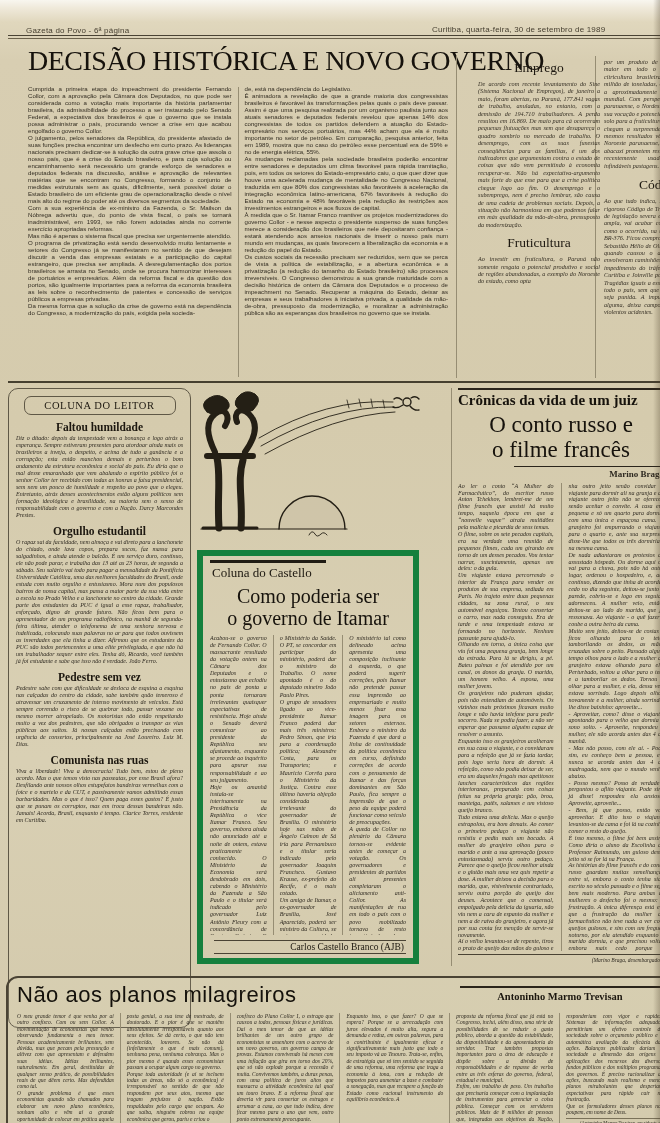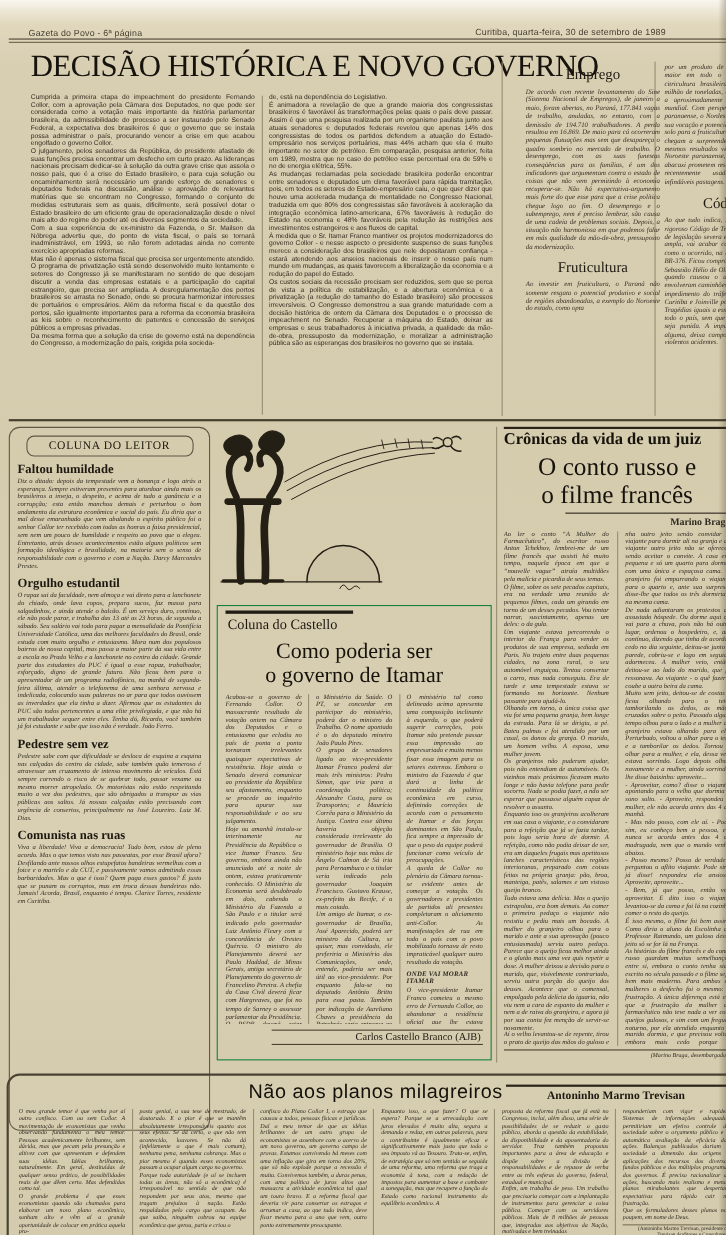--- a/index.html
+++ b/index.html
@@ -19,42 +19,42 @@
   .vrule{position:absolute;width:1px;background:#968d73}
   .masthead{font-size:8px;color:#453e2f;letter-spacing:.2px}
   .ed-title{font-size:28px;color:#16120c;letter-spacing:-.5px;white-space:nowrap;
     transform:scaleX(.82);transform-origin:left center;font-weight:500}
   .ed-body{font-family:"Liberation Sans","DejaVu Sans",sans-serif;font-size:6.1px;line-height:7px;color:#332d22}
   .op-head{font-size:13.5px;text-align:center;color:#1d1810;margin:4px 0 4px}
   .op-body{font-size:6.2px;line-height:7.4px;color:#352f24}
   .box{border:1px solid #5f5846;border-radius:10px}
   .leitor-title{border:1px solid #5f5846;border-radius:7px;width:152px;margin:3px auto 2px;
     text-align:center;font-size:10.5px;letter-spacing:.6px;padding:3px 0;color:#1d1810}
-  .let-head{font-weight:bold;font-size:11.5px;margin:6px 0 2px;color:#1d1810}
+  .let-head{font-weight:bold;font-size:11.5px;text-align:center;margin:6px 0 2px;color:#1d1810}
   .let-body{font-size:6px;line-height:7px}
   .kicker{display:inline-block;border-top:3px solid #201c14;padding:2px 14px 0 2px;font-size:13px;color:#1d1810}
   .cast-head{font-size:20px;line-height:1.12;text-align:center;color:#16120c;margin:4px 0 5px;white-space:pre-line}
   .cast-cols{display:flex;gap:6px;height:300px;overflow:hidden;margin-top:3px}
   .cast-cols>div{flex:1;font-size:6px;line-height:7.1px}
   .cast-cols>div+div{border-left:1px solid #968d73;padding-left:6px}
   .cast-sub{font-weight:bold;font-size:6.2px;margin:3px 0 2px;letter-spacing:.2px}
   .cast-byline{width:192px;margin:5px 0 0 auto;border-top:1px solid #4a4334;border-bottom:1px solid #4a4334;
     text-align:right;font-size:9.5px;padding:1px 2px;color:#1d1810}
   .cron{border-top:2px solid #2a241a}
   .cron-kicker{font-weight:bold;font-size:15px;padding:2px 0 1px;color:#16120c}
   .cron-head{font-size:23px;line-height:1.1;text-align:center;color:#16120c;margin:2px 0 3px;white-space:pre-line}
   .cron-author{width:150px;margin-left:auto;border-top:1.5px solid #2a241a;text-align:right;
     font-weight:bold;font-size:9px;padding-top:2px;white-space:nowrap}
   .cron-cols{display:flex;gap:7px;margin-top:4px;height:468px;overflow:hidden}
   .cron-cols>div{flex:1;font-size:6px;line-height:6.9px}
   .cron-cols>div+div{border-left:1px solid #968d73;padding-left:7px}
   .cron-credit{border-top:1px solid #4a4334;margin-top:3px;text-align:right;font-size:5.5px;padding-top:2px}
   .mil-box{border:2px solid #4a4334;border-radius:12px;padding:4px 9px;background:rgba(255,252,240,.06)}
-  .mil-head{width:440px;text-align:right;font-family:"Liberation Sans","DejaVu Sans",sans-serif;
-    font-size:18px;letter-spacing:.5px;color:#14110b}
+  .mil-head{width:440px;text-align:left;font-family:"Liberation Sans","DejaVu Sans",sans-serif;
+    font-size:22px;letter-spacing:.5px;color:#14110b}
   .mil-byline{position:absolute;right:12px;top:8px;width:200px;border-top:2px solid #2a241a;
     padding-top:3px;font-weight:bold;font-size:10.5px;text-align:center;color:#1d1810;white-space:nowrap}
   .mil-cols{display:flex;gap:6px;margin-top:5px;height:142px;overflow:hidden}
   .mil-cols>div{flex:1;font-size:5.5px;line-height:6.4px}
   .mil-cols>div+div{border-left:1px solid #968d73;padding-left:6px}
   .mil-credit{text-align:right;font-size:4.8px;margin-top:2px;border-top:1px solid #7a7159;padding-top:1px}
 </style>
 </head>
 <body>
 
@@ -134,21 +134,21 @@
       <path d="M150 12 l2 8 M162 11 l2 8 M174 11 l1.5 8 M186 12 l1.5 8" stroke-width="0.8"></path>
       <g stroke-width="1.4">
         <circle cx="210" cy="14" r="4"></circle>
         <path d="M206 17 q-6 4 -10 2 M213 18 q4 5 9 4 M205 12 q-5 -4 -8 -1 M214 10 q5 -3 8 1"></path>
       </g>
       <path d="M112 147 q3 -6 6 -1 q2 4 6 0 q3 -3 6 1" stroke-width="0.9"></path>
     </g>
   </svg>
 </div>
 
-<div class="abs" style="left:197px;top:550px;width:250px;height:414px;border:1px solid #15803d;padding:4px 7px;overflow:hidden">
+<div class="abs" style="left:197px;top:550px;width:222px;height:414px;border:6px solid #15803d;padding:4px 7px;overflow:hidden">
   <div class="kicker">Coluna do Castello</div>
   <div class="cast-head">Como poderia ser
 o governo de Itamar</div>
   <div class="cast-cols">
     <div class="ital txt">Acabou-se o governo de Fernando Collor. O massacrante resultado da votação ontem na Câmara dos Deputados e o entusiasmo que eclodiu no país de ponta a ponta tornaram irrelevantes quaisquer expectativas de resistência. Hoje ainda o Senado deverá comunicar ao presidente da República seu afastamento, enquanto se procede ao inquérito para apurar sua responsabilidade e ao seu julgamento.
 Hoje ou amanhã instala-se interinamente na Presidência da República o vice Itamar Franco. Seu governo, embora ainda não anunciado até a noite de ontem, estava praticamente conhecido. O Ministério da Economia será desdobrado em dois, cabendo o Ministério da Fazenda a São Paulo e o titular será indicado pelo governador Luiz Antônio Fleury com a concordância de Orestes Quércia. O ministro do Planejamento deverá ser Paulo Haddad, de Minas Gerais, antigo secretário de Planejamento do governo de Francelino Pereira. A chefia da Casa Civil deverá ficar com Hargreaves, que foi no tempo de Sarney o assessor parlamentar da Presidência.
 O PSDB deverá estar presente com dois ministros, Fernando Henrique Cardoso no Itamaraty e Paulo Cícero, indicado por Aureliano Chaves, no Ministério das Minas e Energia. O PSB deverá estar na pessoa de Jamil Haddad, para quem se reservaria</div>
     <div class="ital txt">o Ministério da Saúde. O PT, se concordar em participar do ministério, poderá dar o ministro do Trabalho. O nome apontado é o do deputado mineiro João Paulo Pires.
 O grupo de senadores ligado ao vice-presidente Itamar Franco poderá dar mais três ministros: Pedro Simon, que iria para a coordenação política; Alexandre Costa, para os Transportes; e Maurício Corrêa para o Ministério da Justiça. Contra esse último haveria objeção considerada irrelevante do governador de Brasília. O ministério hoje nas mãos de Ângelo Calmon de Sá iria para Pernambuco e o titular seria indicado pelo governador Joaquim Francisco. Gustavo Krause, ex-prefeito do Recife, é o mais cotado.
 Um amigo de Itamar, o ex-governador de Brasília, José Aparecido, poderá ser ministro da Cultura, se quiser, mas convidado, ele preferiria o Ministério das Comunicações, onde, entende, poderia ser mais útil ao vice-presidente. Por enquanto fala-se no deputado Antônio Britto para essa pasta. Também por indicação de Aureliano Chaves a presidência da Petrobrás seria entregue ao general Reinaldo de Almeida.

